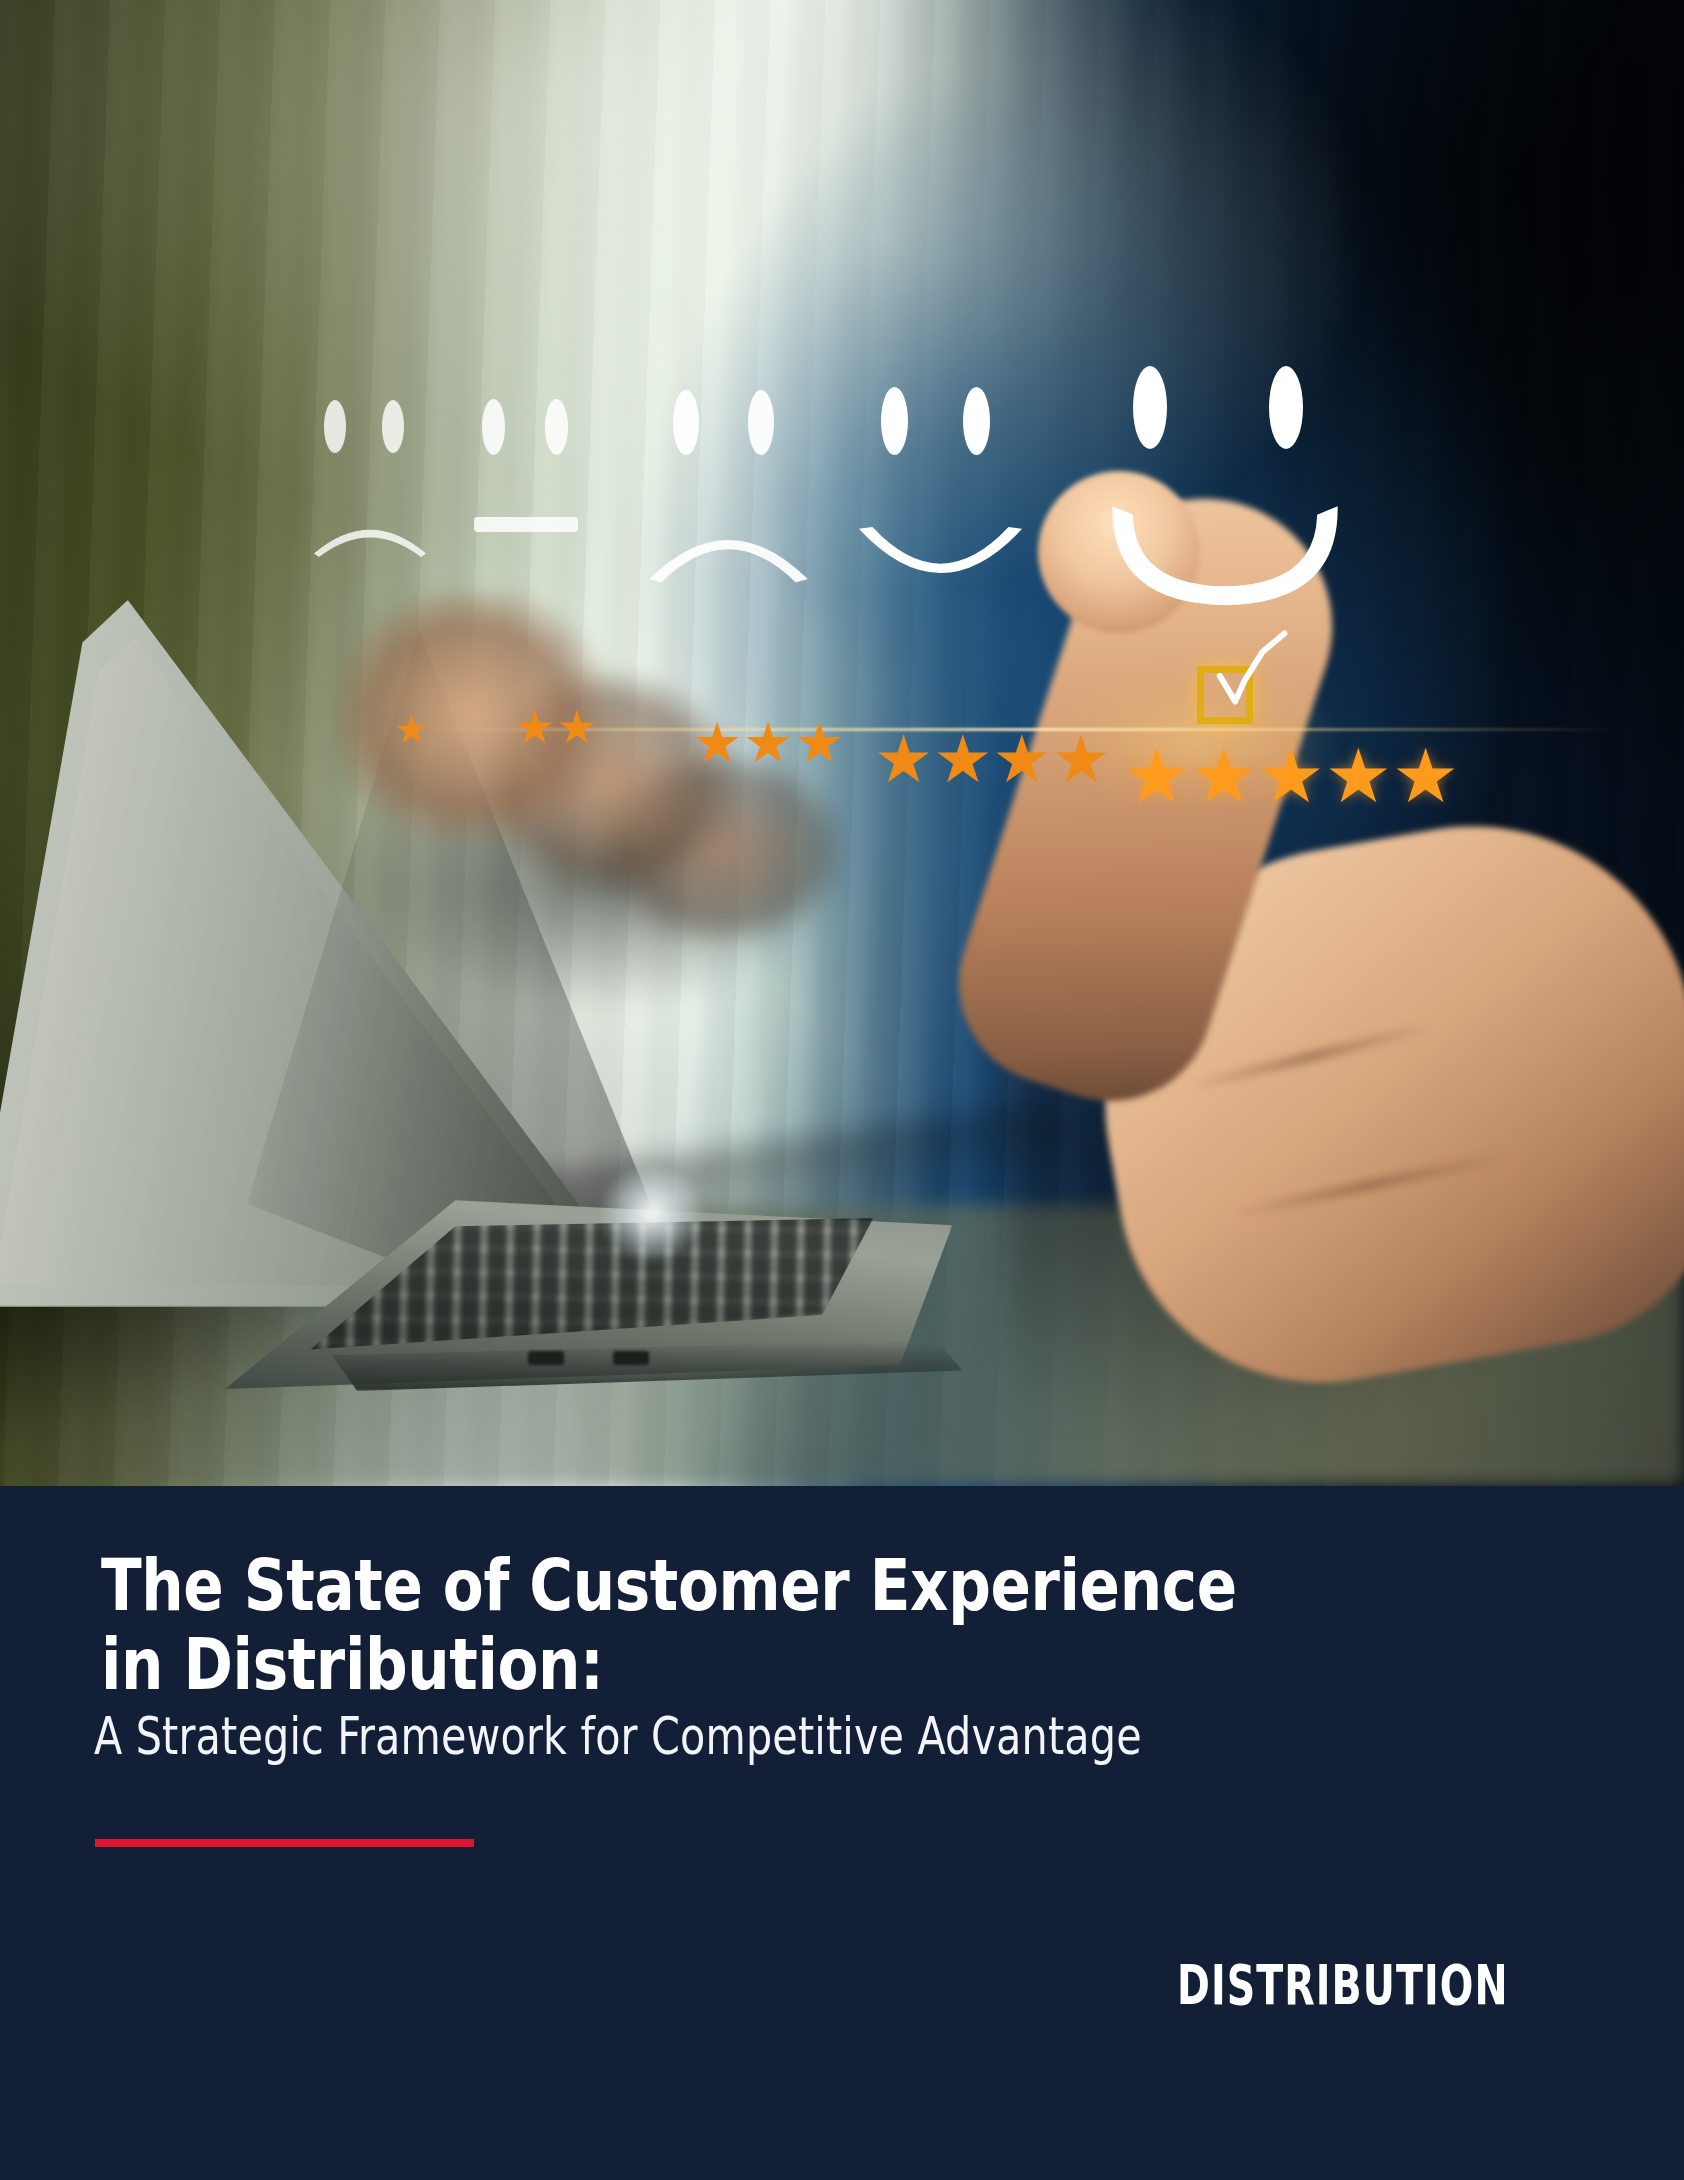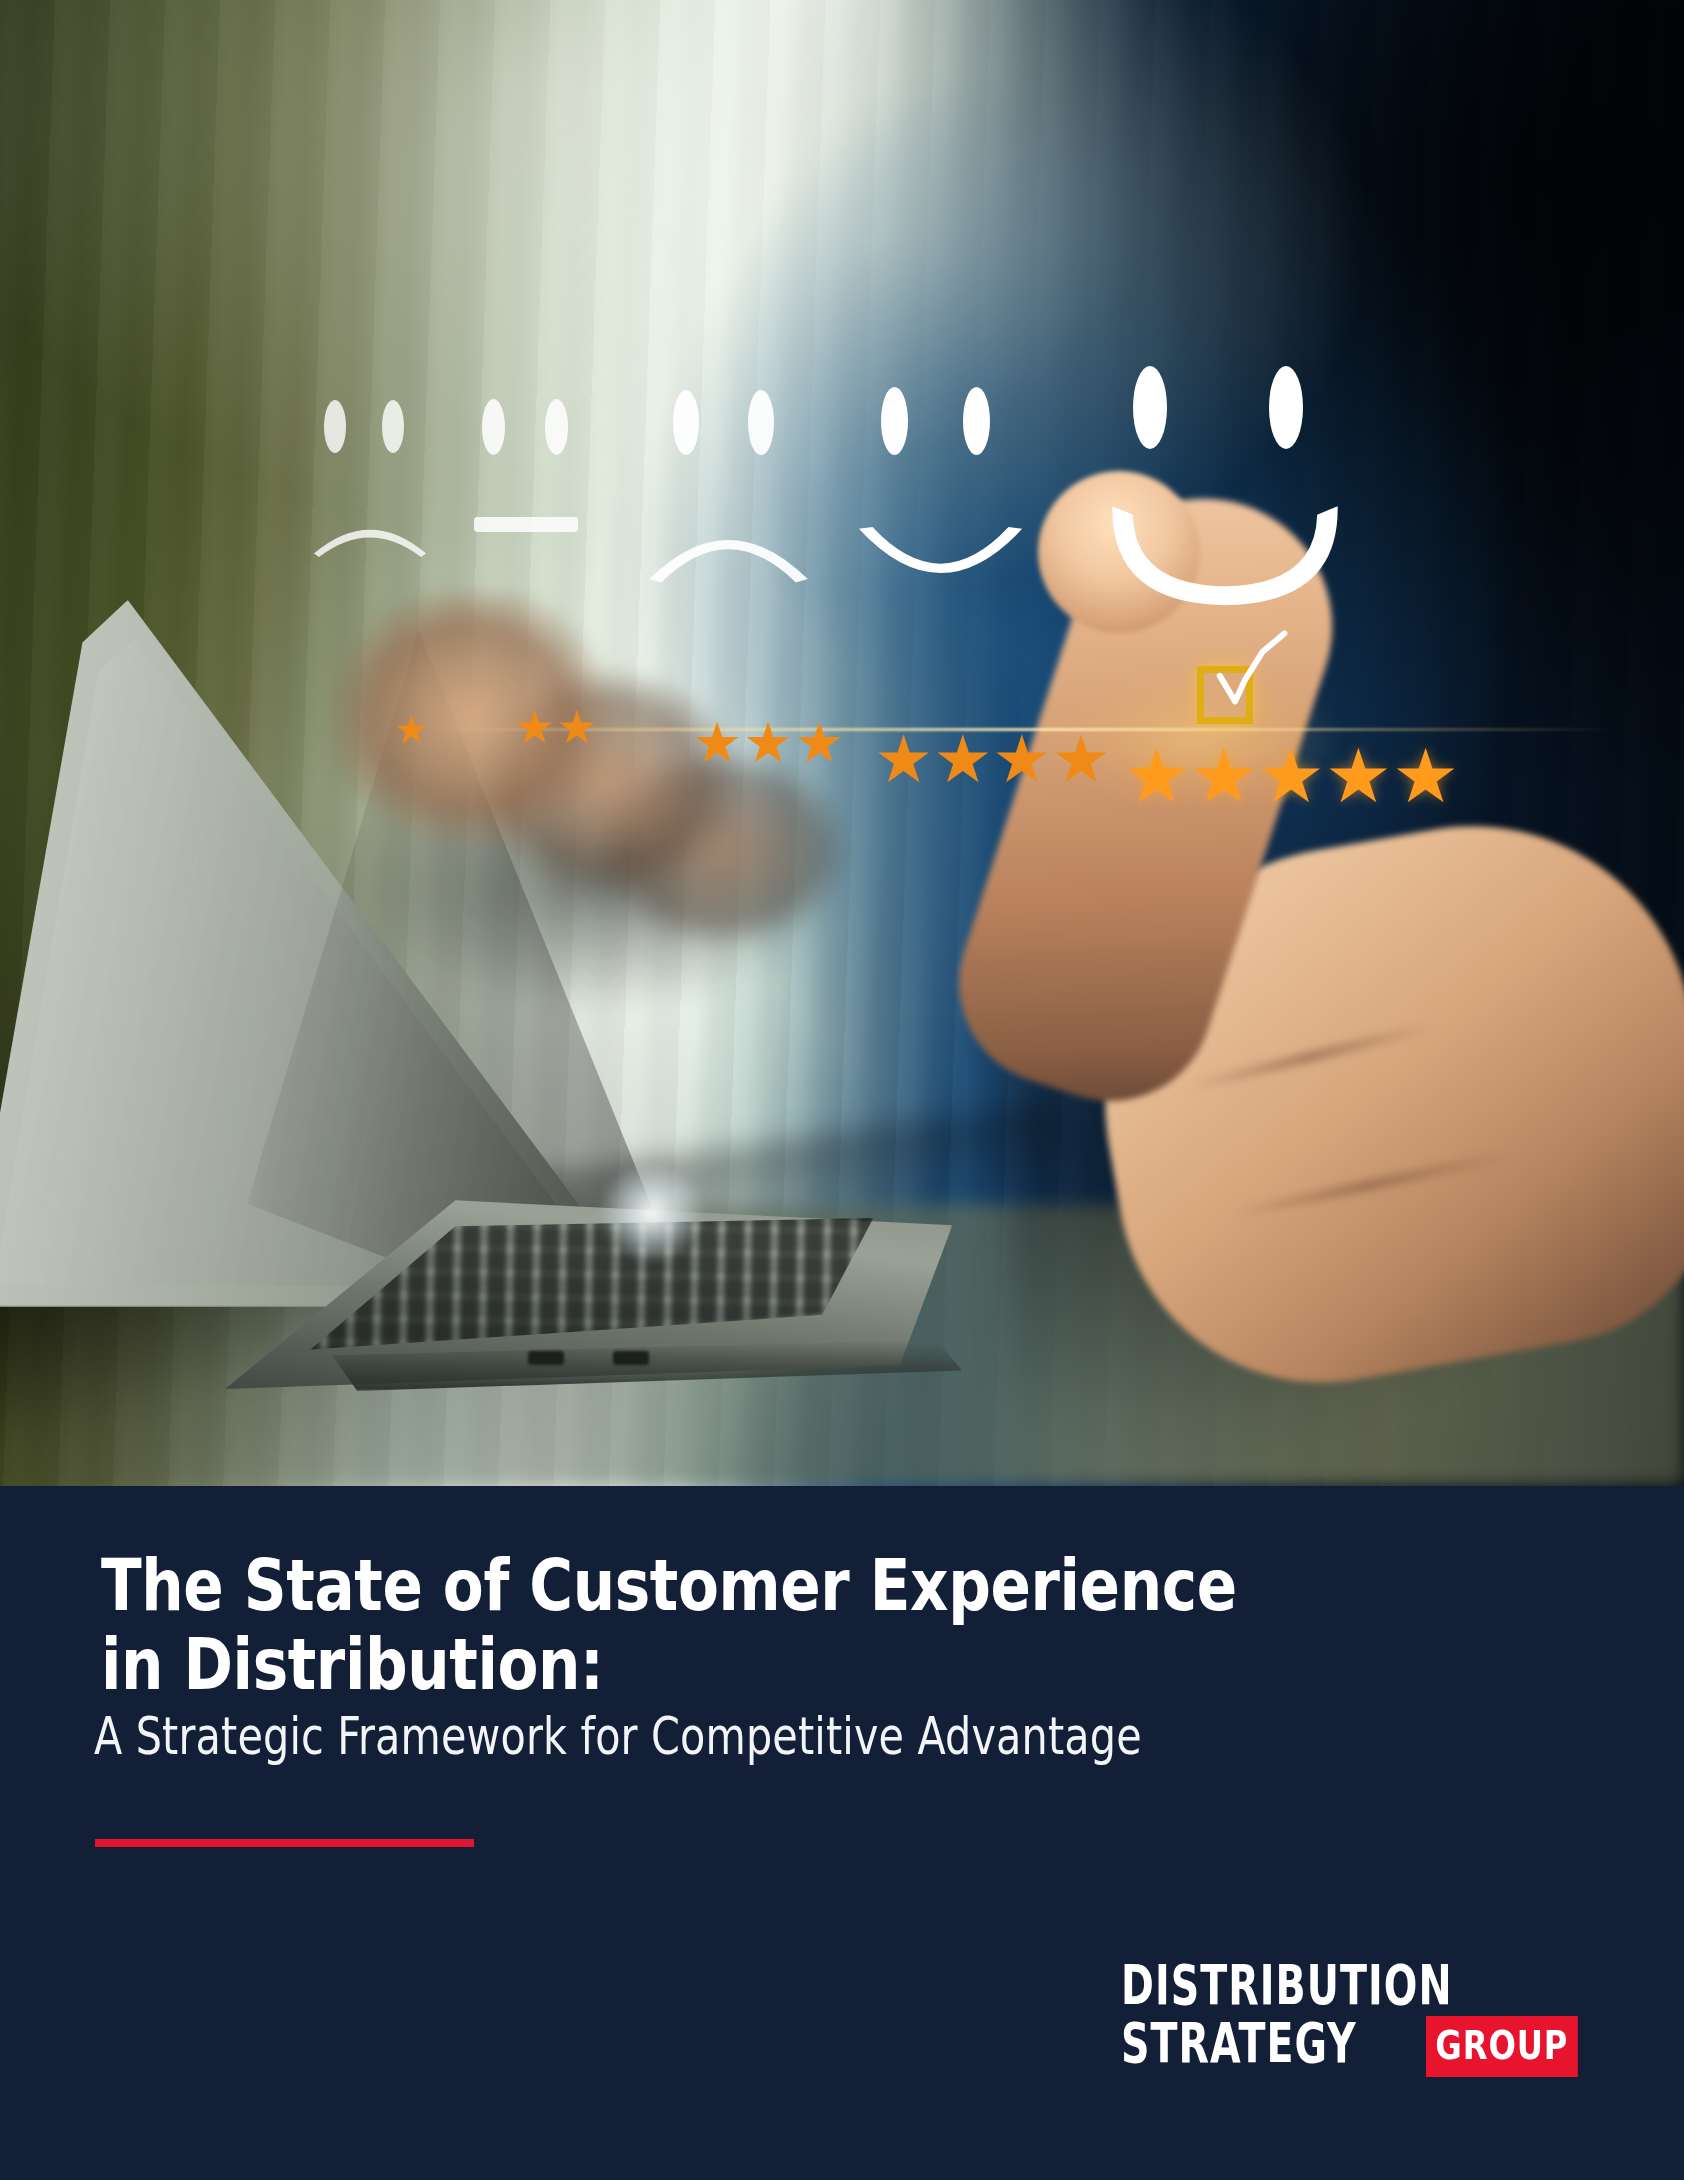--- a/index.html
+++ b/index.html
@@ -482,22 +482,18 @@
       <div>The State of Customer Experience</div>
       <div>in Distribution:</div>
     </div>
 
     <div class="subtitle">A Strategic Framework for Competitive Advantage</div>
 
     <div class="rule"></div>
 
     <div class="logo">
       <div class="logo-row1">DISTRIBUTION</div>
-      <div class="logo-row2">
-        <div class="logo-strategy">STRATEGY</div>
-        <div class="logo-group">GROUP</div>
-      </div>
     </div>
 
   </div>
 
 </div>
 
 
 </body></html>

